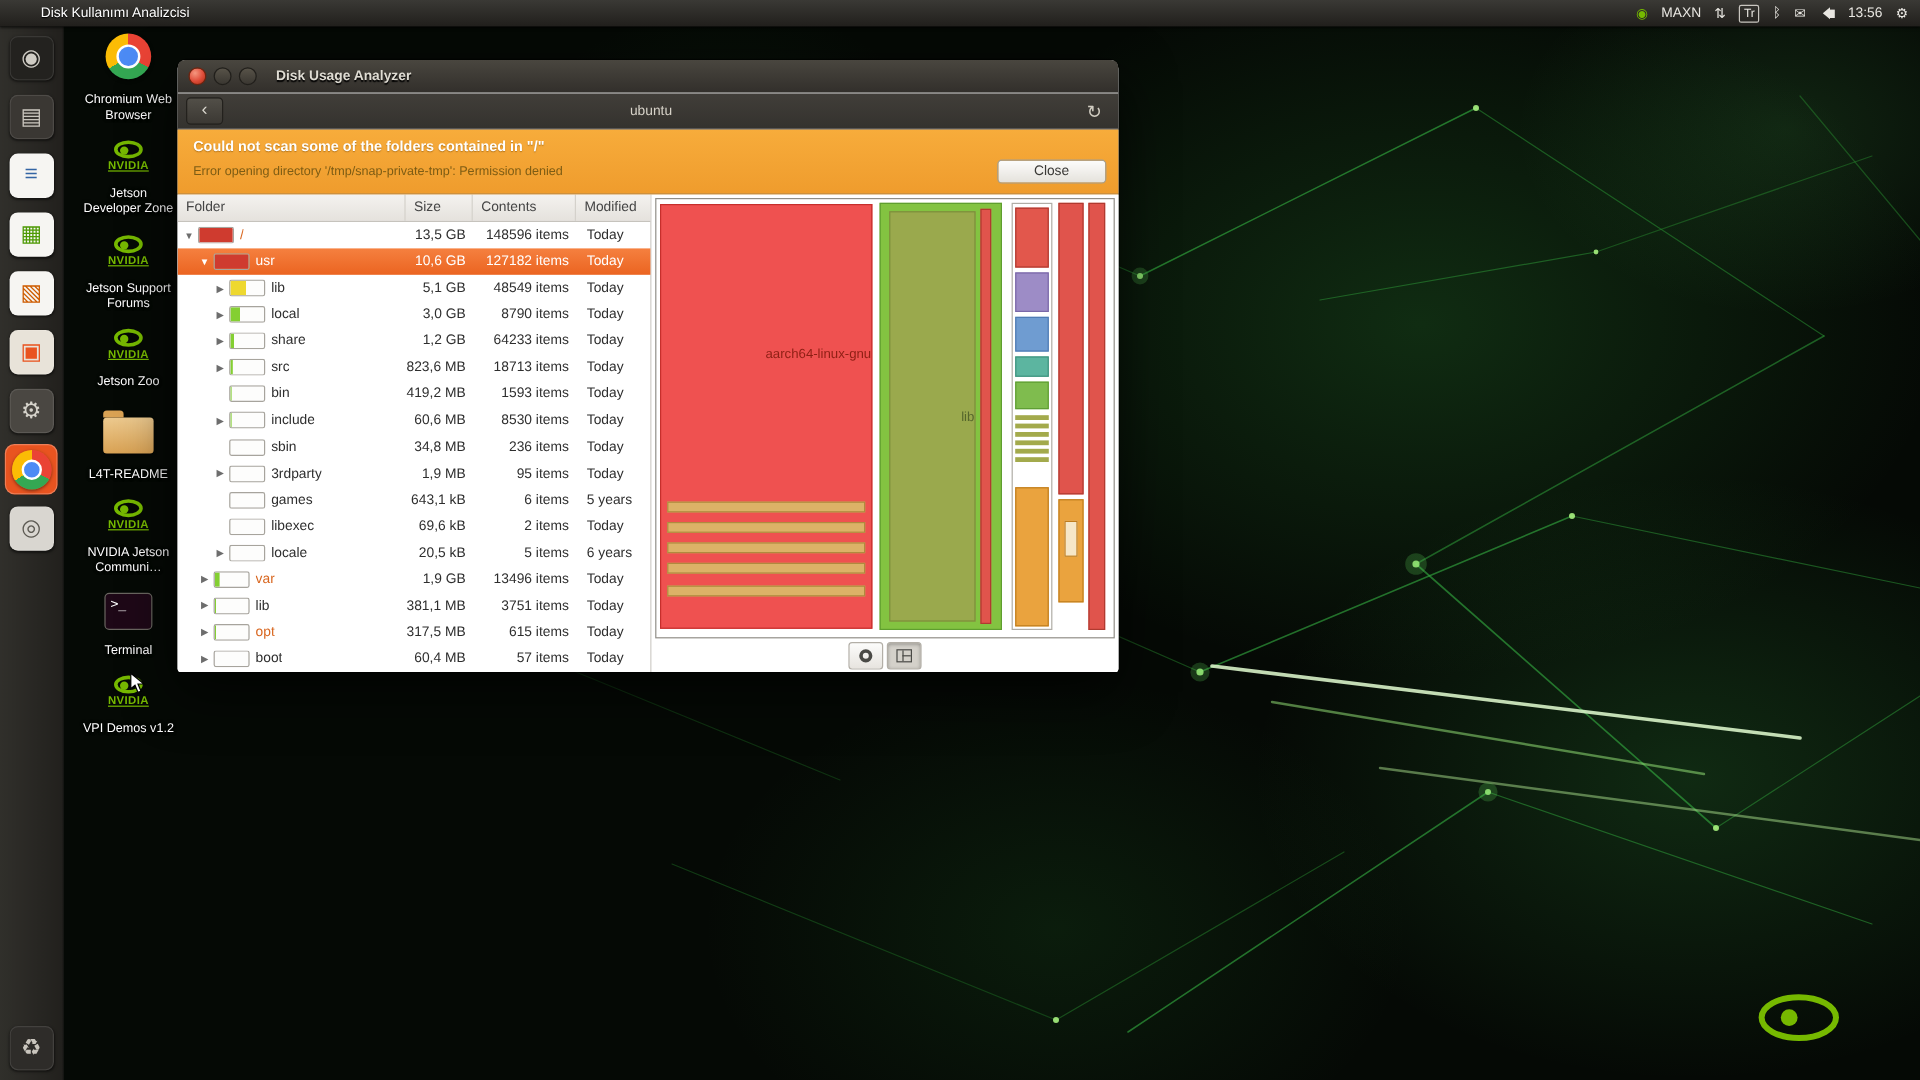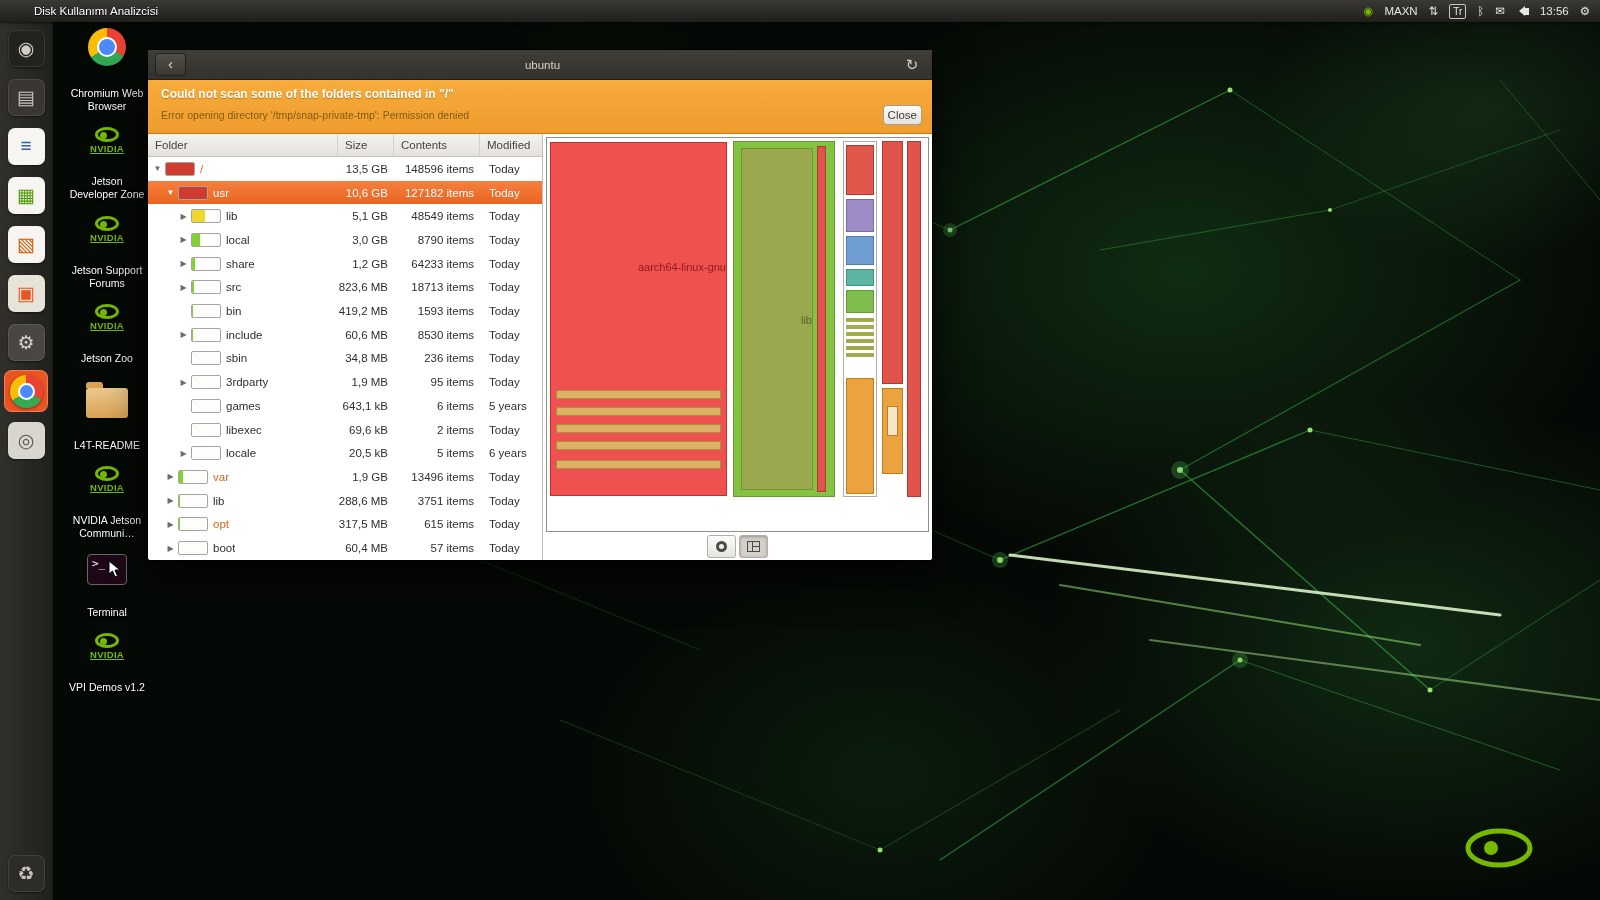--- a/index.html
+++ b/index.html
@@ -44,21 +44,21 @@
   .chromium-ball{width:33px;height:33px;border-radius:50%;position:relative;flex:none;
     background:conic-gradient(#ea4335 0 33%, #34a853 33% 66%, #fbbc05 66% 100%);
     box-shadow:0 1px 3px rgba(0,0,0,.5);}
   .chromium-ball::after{content:"";position:absolute;inset:8px;background:#4c8bf5;border:2px solid #fff;border-radius:50%;}
   .chromium-ball.big{width:38px;height:38px;}
   .chromium-ball.big::after{inset:9px;}
 
   
   .dicons{position:absolute;left:68px;top:28px;width:78px;z-index:40;
     display:flex;flex-direction:column;align-items:center;gap:14px;}
-  .d-item{display:flex;flex-direction:column;align-items:center;gap:21px;width:78px;}
+  .d-item{display:flex;flex-direction:column;align-items:center;gap:11px;width:78px;}
   .d-label{color:#fff;font-size:10.5px;text-align:center;line-height:1.25;text-shadow:0 1px 2px #000, 0 0 3px rgba(0,0,0,.8);}
   .nv-logo{display:flex;flex-direction:column;align-items:center;gap:1px;}
   .nv-eye{width:24px;height:15px;border:3px solid #76b900;border-radius:50%;position:relative;box-sizing:border-box;}
   .nv-eye::after{content:"";position:absolute;left:2px;top:2px;width:7px;height:7px;border-radius:50%;background:#76b900;}
   .nv-word{color:#76b900;font-weight:bold;font-size:9.5px;letter-spacing:.3px;text-decoration:underline;}
   .folder-ico{width:42px;height:30px;background:linear-gradient(#ecc98e,#d9a254);border-radius:3px;position:relative;margin-top:9px;
     box-shadow:0 1px 2px rgba(0,0,0,.5);}
   .folder-ico::before{content:"";position:absolute;top:-6px;left:0;width:17px;height:6px;background:#d9a254;border-radius:3px 3px 0 0;}
   .term-ico{width:40px;height:31px;background:rgba(35,8,27,.85);border:1px solid #6a6660;border-radius:4px;color:#fff;
     font-size:11px;font-family:"DejaVu Sans Mono",monospace;display:flex;align-items:flex-start;padding:2px 4px;box-sizing:border-box;}
@@ -79,21 +79,21 @@
   .backbtn{width:31px;height:23px;border-radius:4px;background:linear-gradient(#524f48,#3b3833);
     border:1px solid #23211d;color:#dcd9d0;display:flex;align-items:center;justify-content:center;
     font-size:15px;line-height:1;padding-bottom:2px;box-sizing:border-box;}
   .loc{flex:1;text-align:center;color:#d6d2c8;font-size:11.5px;}
   .refresh{color:#d0ccc1;font-size:15px;width:26px;text-align:center;}
 
   .warnbar{flex:none;position:relative;background:linear-gradient(#f7ac3b,#ef9c2d);
     padding:7px 10px 8px 13px;border-bottom:1px solid #c37a17;min-height:38px;}
   .warn-title{font-weight:bold;font-size:12px;color:#fff;text-shadow:0 1px 1px rgba(125,75,0,.55);}
   .warn-detail{font-size:10.5px;color:#7d5c14;margin-top:8px;}
-  .closebtn{position:absolute;right:10px;bottom:8px;padding:3px 4px;font-size:11.5px;color:#3a3936;
+  .closebtn{position:absolute;right:10px;bottom:8px;padding:3px 30px;font-size:11.5px;color:#3a3936;
     background:linear-gradient(#fcfcfb,#e5e2dc);border:1px solid #a59e8e;border-radius:4px;text-align:right;}
 
   .main{flex:1;display:flex;min-height:0;background:#fff;border-radius:0 0 3px 3px;overflow:hidden;}
   .tree{width:394px;flex:none;border-right:1px solid #c3c0ba;display:flex;flex-direction:column;
     font-size:11.5px;color:#2e2e2e;}
   .thead{height:22px;flex:none;display:flex;background:linear-gradient(#f4f2ef,#e5e2dd);
     border-bottom:1px solid #c6c3bd;color:#454545;}
   .th{display:flex;align-items:center;padding:0 7px;border-right:1px solid #d4d1cb;box-sizing:border-box;}
   .th.c-folder{flex:1;}
   .th.c-size{width:56px;}
@@ -280,20 +280,26 @@
       <div class="d-label" data-name="desktop-icon-label">VPI Demos v1.2</div>
     </div>
   </div>
 
 <svg class="cursor-arrow" width="14" height="18" data-name="mouse-cursor">
   <path d="M1,1 L1,14 L4.5,11 L7,17 L9.5,16 L7,10 L12,10 Z" fill="#fff" stroke="#000" stroke-width="1"></path>
 </svg>
 
 <div class="window" data-name="disk-usage-analyzer-window">
 
+  <div class="titlebar" data-name="titlebar">
+    <span class="wbtn close" data-name="close-window-button"></span>
+    <span class="wbtn min" data-name="minimize-window-button"></span>
+    <span class="wbtn max" data-name="maximize-window-button"></span>
+    <span class="wtitle" data-name="window-title">Disk Usage Analyzer</span>
+  </div>
 
   <div class="toolbar" data-name="header-bar">
     <span class="backbtn" data-name="back-button">‹</span>
     <span class="loc" data-name="current-location-label">ubuntu</span>
     <span class="refresh" data-name="refresh-icon">↻</span>
   </div>
 
   <div class="warnbar" data-name="warning-infobar">
     <div class="warn-title" data-name="warning-title">Could not scan some of the folders contained in "/"</div>
     <div class="warn-detail" data-name="warning-detail">Error opening directory '/tmp/snap-private-tmp': Permission denied</div>
@@ -478,21 +484,21 @@
             <span class="cellv modified" data-name="modified-cell">Today</span>
           </div>
           <div class="trow" data-name="table-row">
             <div class="fold-cell" data-name="folder-cell" style="padding-left: 17px;">
               <span class="exp" data-name="expander-icon">▶</span>
               <span class="bar" data-name="usage-bar">
                 <i data-name="usage-bar-fill" style="width: 3%; background: rgb(132, 207, 50);"></i>
               </span>
               <span class="fname" data-name="folder-name">lib</span>
             </div>
-            <span class="cellv size" data-name="size-cell">288,6 MB</span>
+            <span class="cellv size" data-name="size-cell">381,1 MB</span>
             <span class="cellv contents" data-name="contents-cell">3751 items</span>
             <span class="cellv modified" data-name="modified-cell">Today</span>
           </div>
           <div class="trow" data-name="table-row">
             <div class="fold-cell" data-name="folder-cell" style="padding-left: 17px;">
               <span class="exp" data-name="expander-icon">▶</span>
               <span class="bar" data-name="usage-bar">
                 <i data-name="usage-bar-fill" style="width: 2%; background: rgb(132, 207, 50);"></i>
               </span>
               <span class="fname" data-name="folder-name" style="color: rgb(216, 102, 31);">opt</span>

